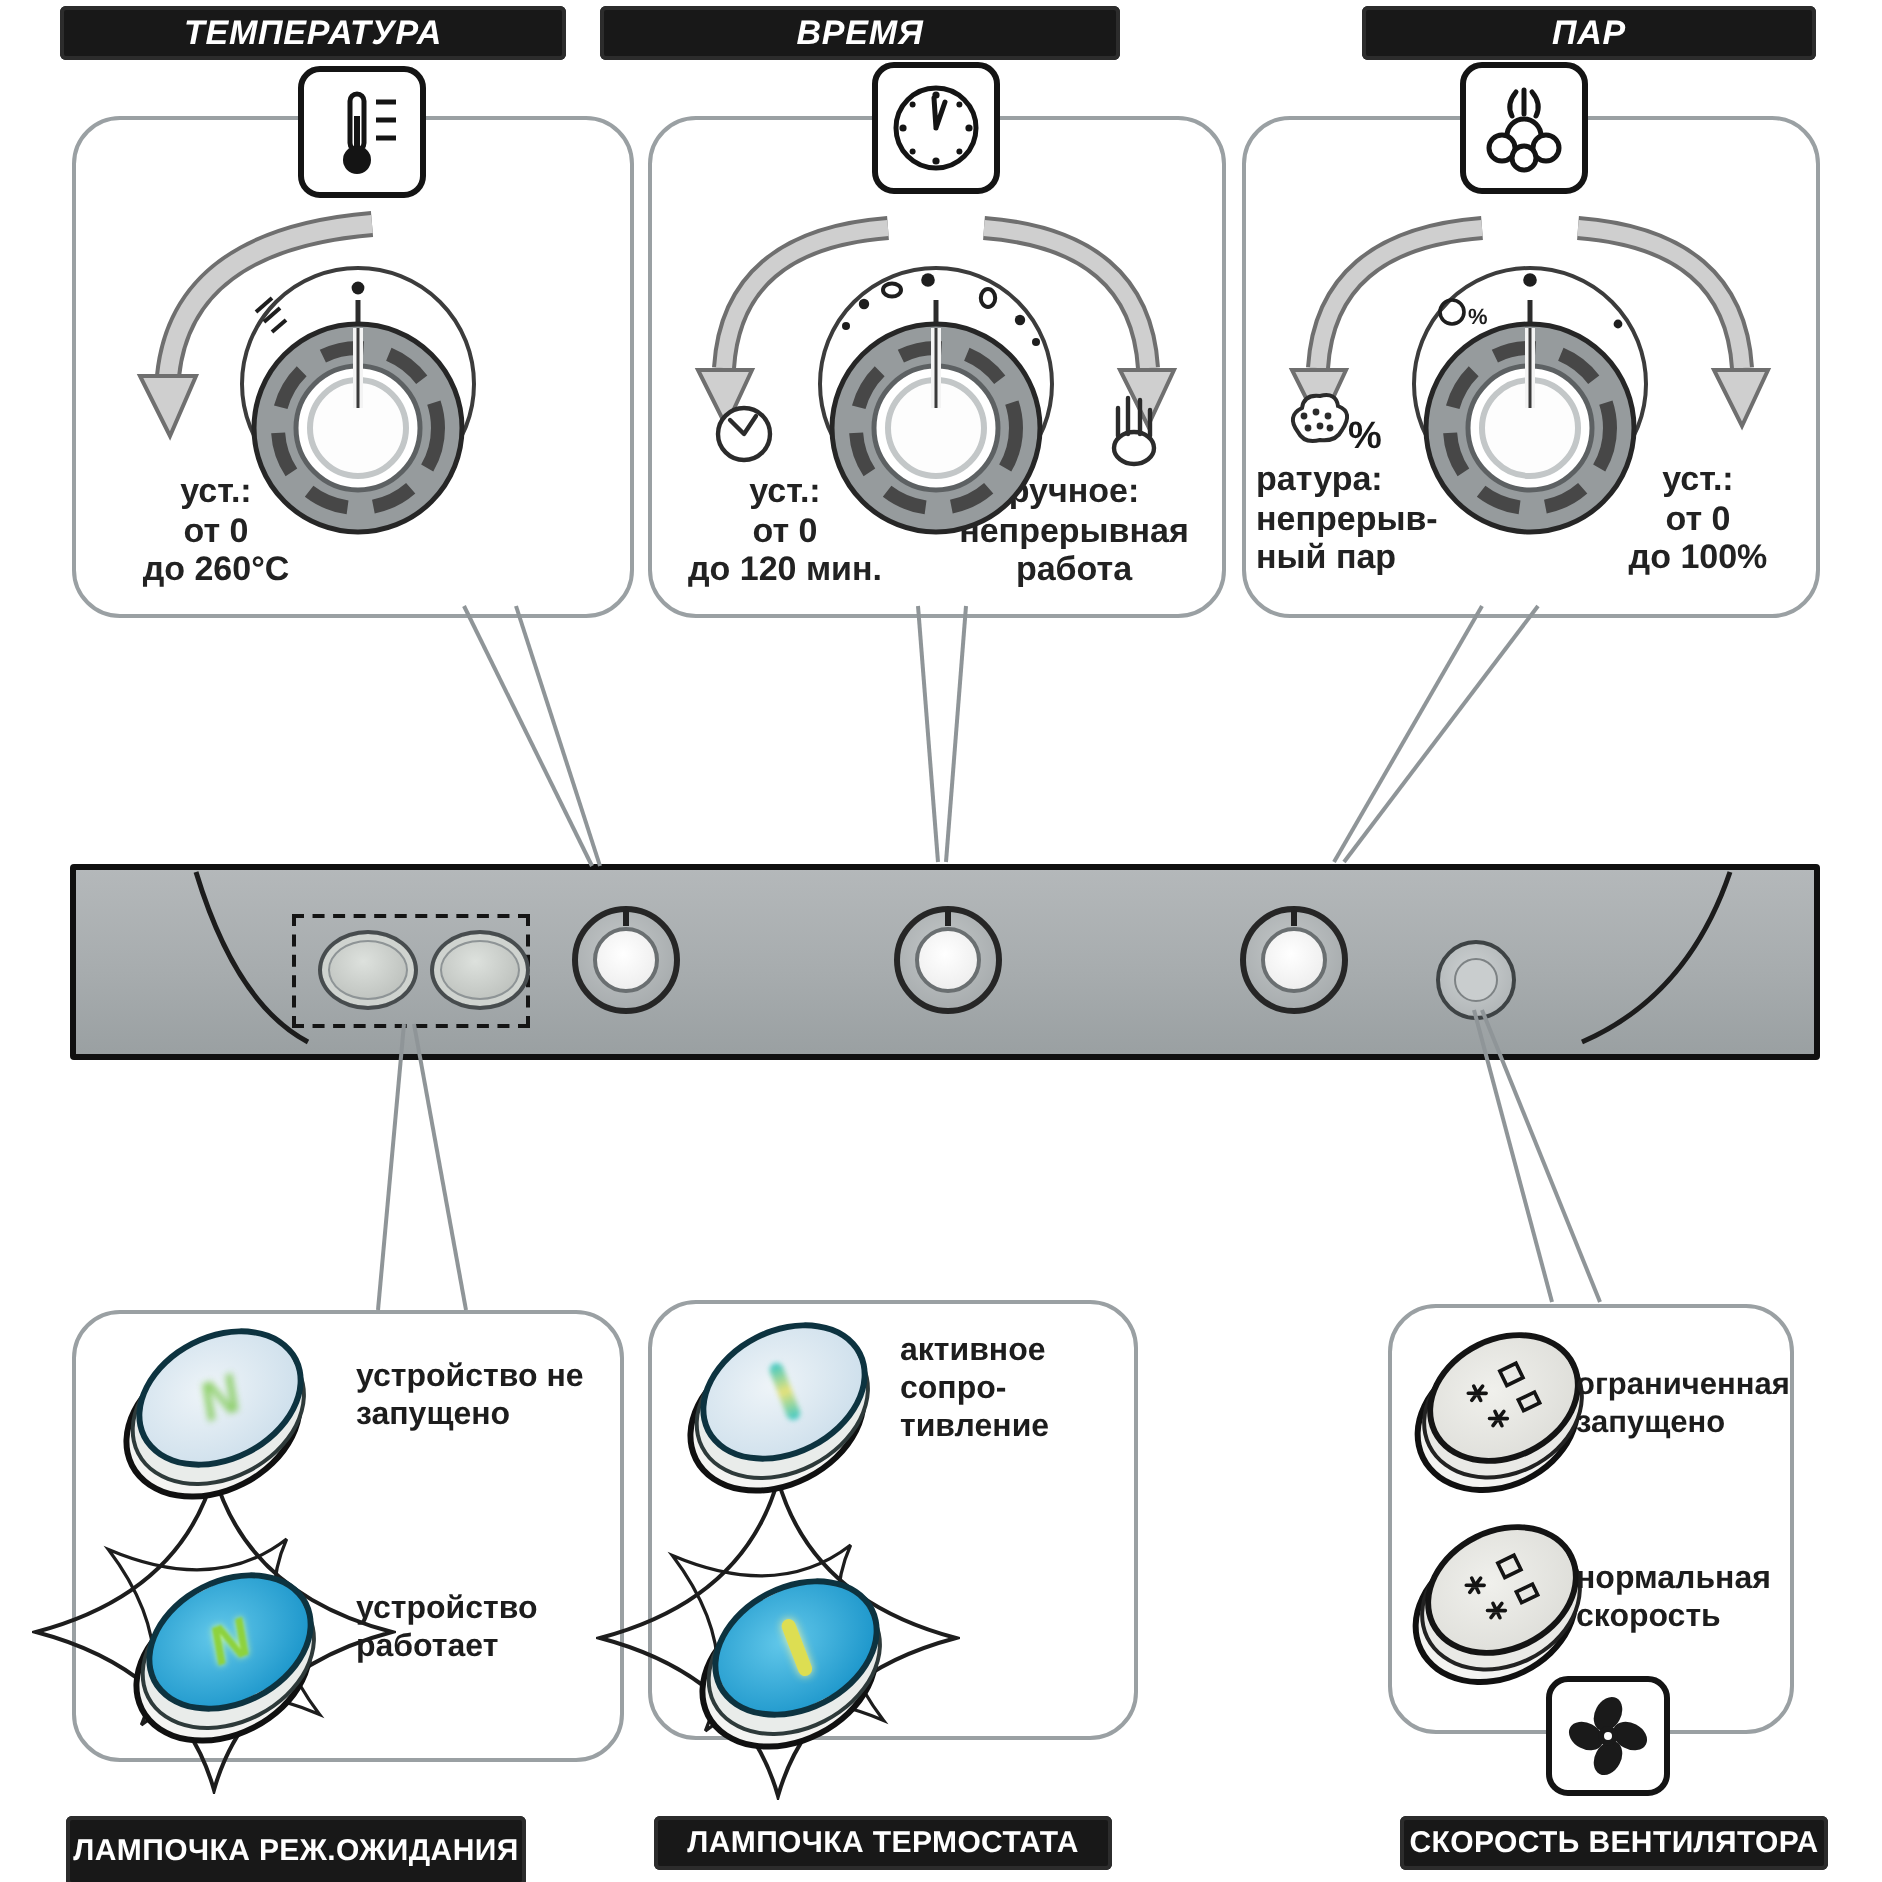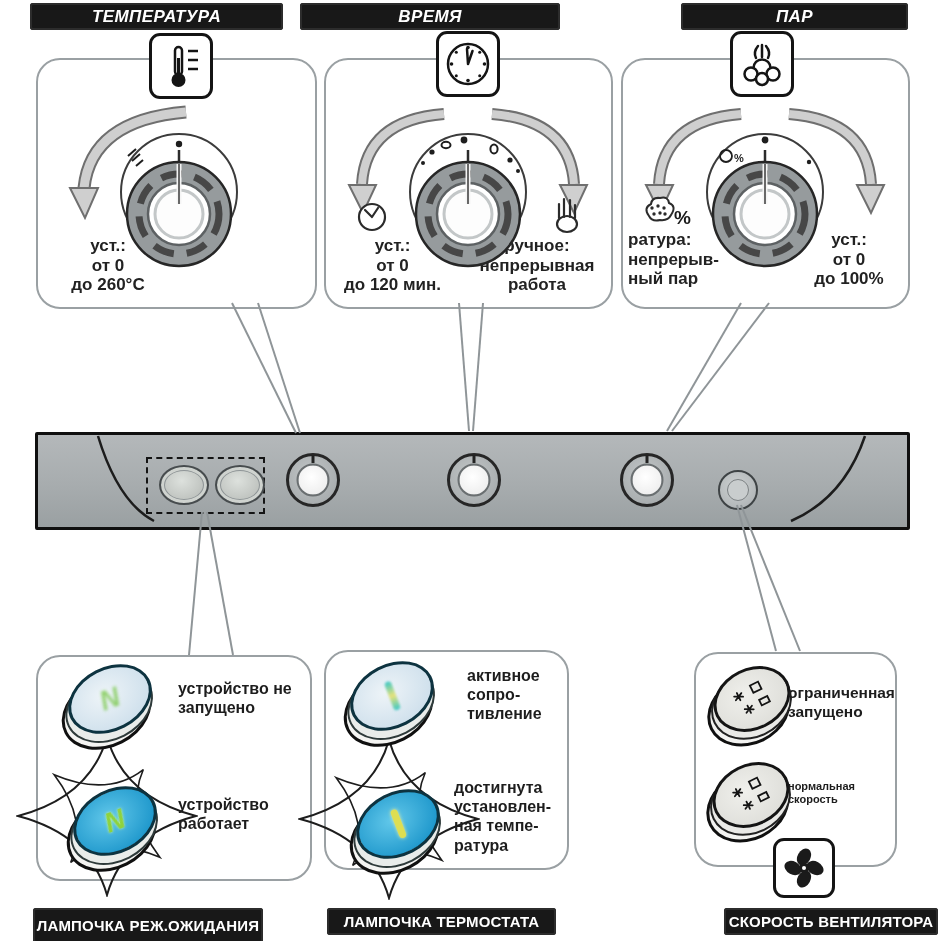--- a/index.html
+++ b/index.html
@@ -313,27 +313,23 @@
           <span class="iglyph dim"></span>
         </div>
     </div>
     <div class="lamp" style="left:28px;top:140px;">
       <div class="back1"></div>
         <div class="back2"></div>
       <div class="face face-on">
           <span class="iglyph lit"></span>
         </div>
     </div>
-    <div class="blabel" style="left:141px;top:14px;width:110px;">активное
+    <div class="blabel" style="left:124px;top:14px;width:110px;">активное
 сопро-
 тивление</div>
-    <div class="blabel" style="left:128px;top:126px;width:115px;">достигнута
-установлен-
-ная темпе-
-ратура</div>
   </div>
 
   <div class="cbox" style="left:694px;top:652px;width:199px;height:211px;">
     <div class="disc" style="left:16px;top:14px;">
       <div class="back1"></div>
         <div class="back2"></div>
       <div class="face">
         <svg width="40" height="32" viewBox="0 0 40 32">
           <g stroke="#141414" stroke-width="1.8" stroke-linecap="round">
             <path d="M9 4 v8 M5 6 l8 4 M13 6 l-8 4"></path>
@@ -353,33 +349,33 @@
             <path d="M9 4 v8 M5 6 l8 4 M13 6 l-8 4"></path>
             <path d="M13 20 v8 M9 22 l8 4 M17 22 l-8 4"></path>
           </g>
           <rect x="24" y="3" width="9" height="8" fill="none" stroke="#141414" stroke-width="1.8"></rect>
           <rect x="26" y="20" width="9" height="6" fill="none" stroke="#141414" stroke-width="1.8"></rect>
         </svg>
       </div>
     </div>
     <div class="blabel" style="left:92px;top:30px;width:106px;font-size:15.5px;">ограниченная
 запущено</div>
-    <div class="blabel" style="left:92px;top:126px;width:106px;font-size:11px;">нормальная
+    <div class="blabel" style="left:92px;top:126px;width:106px;font-size:16px;">нормальная
 скорость</div>
   </div>
   <div class="fanicon">
     <svg width="42" height="42" viewBox="0 0 42 42">
       <g fill="#1a1a1a">
         <ellipse cx="21" cy="10" rx="6.5" ry="9" transform="rotate(28 21 10)"></ellipse>
         <ellipse cx="32" cy="21" rx="9" ry="6.5" transform="rotate(28 32 21)"></ellipse>
         <ellipse cx="21" cy="32" rx="6.5" ry="9" transform="rotate(28 21 32)"></ellipse>
         <ellipse cx="10" cy="21" rx="9" ry="6.5" transform="rotate(28 10 21)"></ellipse>
         <circle cx="21" cy="21" r="5"></circle>
       </g>
       <circle cx="21" cy="21" r="2" fill="#fff"></circle>
     </svg>
   </div>
 
   <div class="bar bottom" style="left:33px;top:908px;width:230px;height:35px;">ЛАМПОЧКА РЕЖ.ОЖИДАНИЯ</div>
   <div class="bar bottom" style="left:327px;top:908px;width:229px;height:27px;">ЛАМПОЧКА ТЕРМОСТАТА</div>
-  <div class="bar bottom" style="left:724px;top:908px;width:214px;height:27px;">СКОРОСТЬ ВЕНТИЛЯТОРА</div>
+  <div class="bar bottom" style="left:700px;top:908px;width:214px;height:27px;">СКОРОСТЬ ВЕНТИЛЯТОРА</div>
 
 </div>
 
 </body></html>

